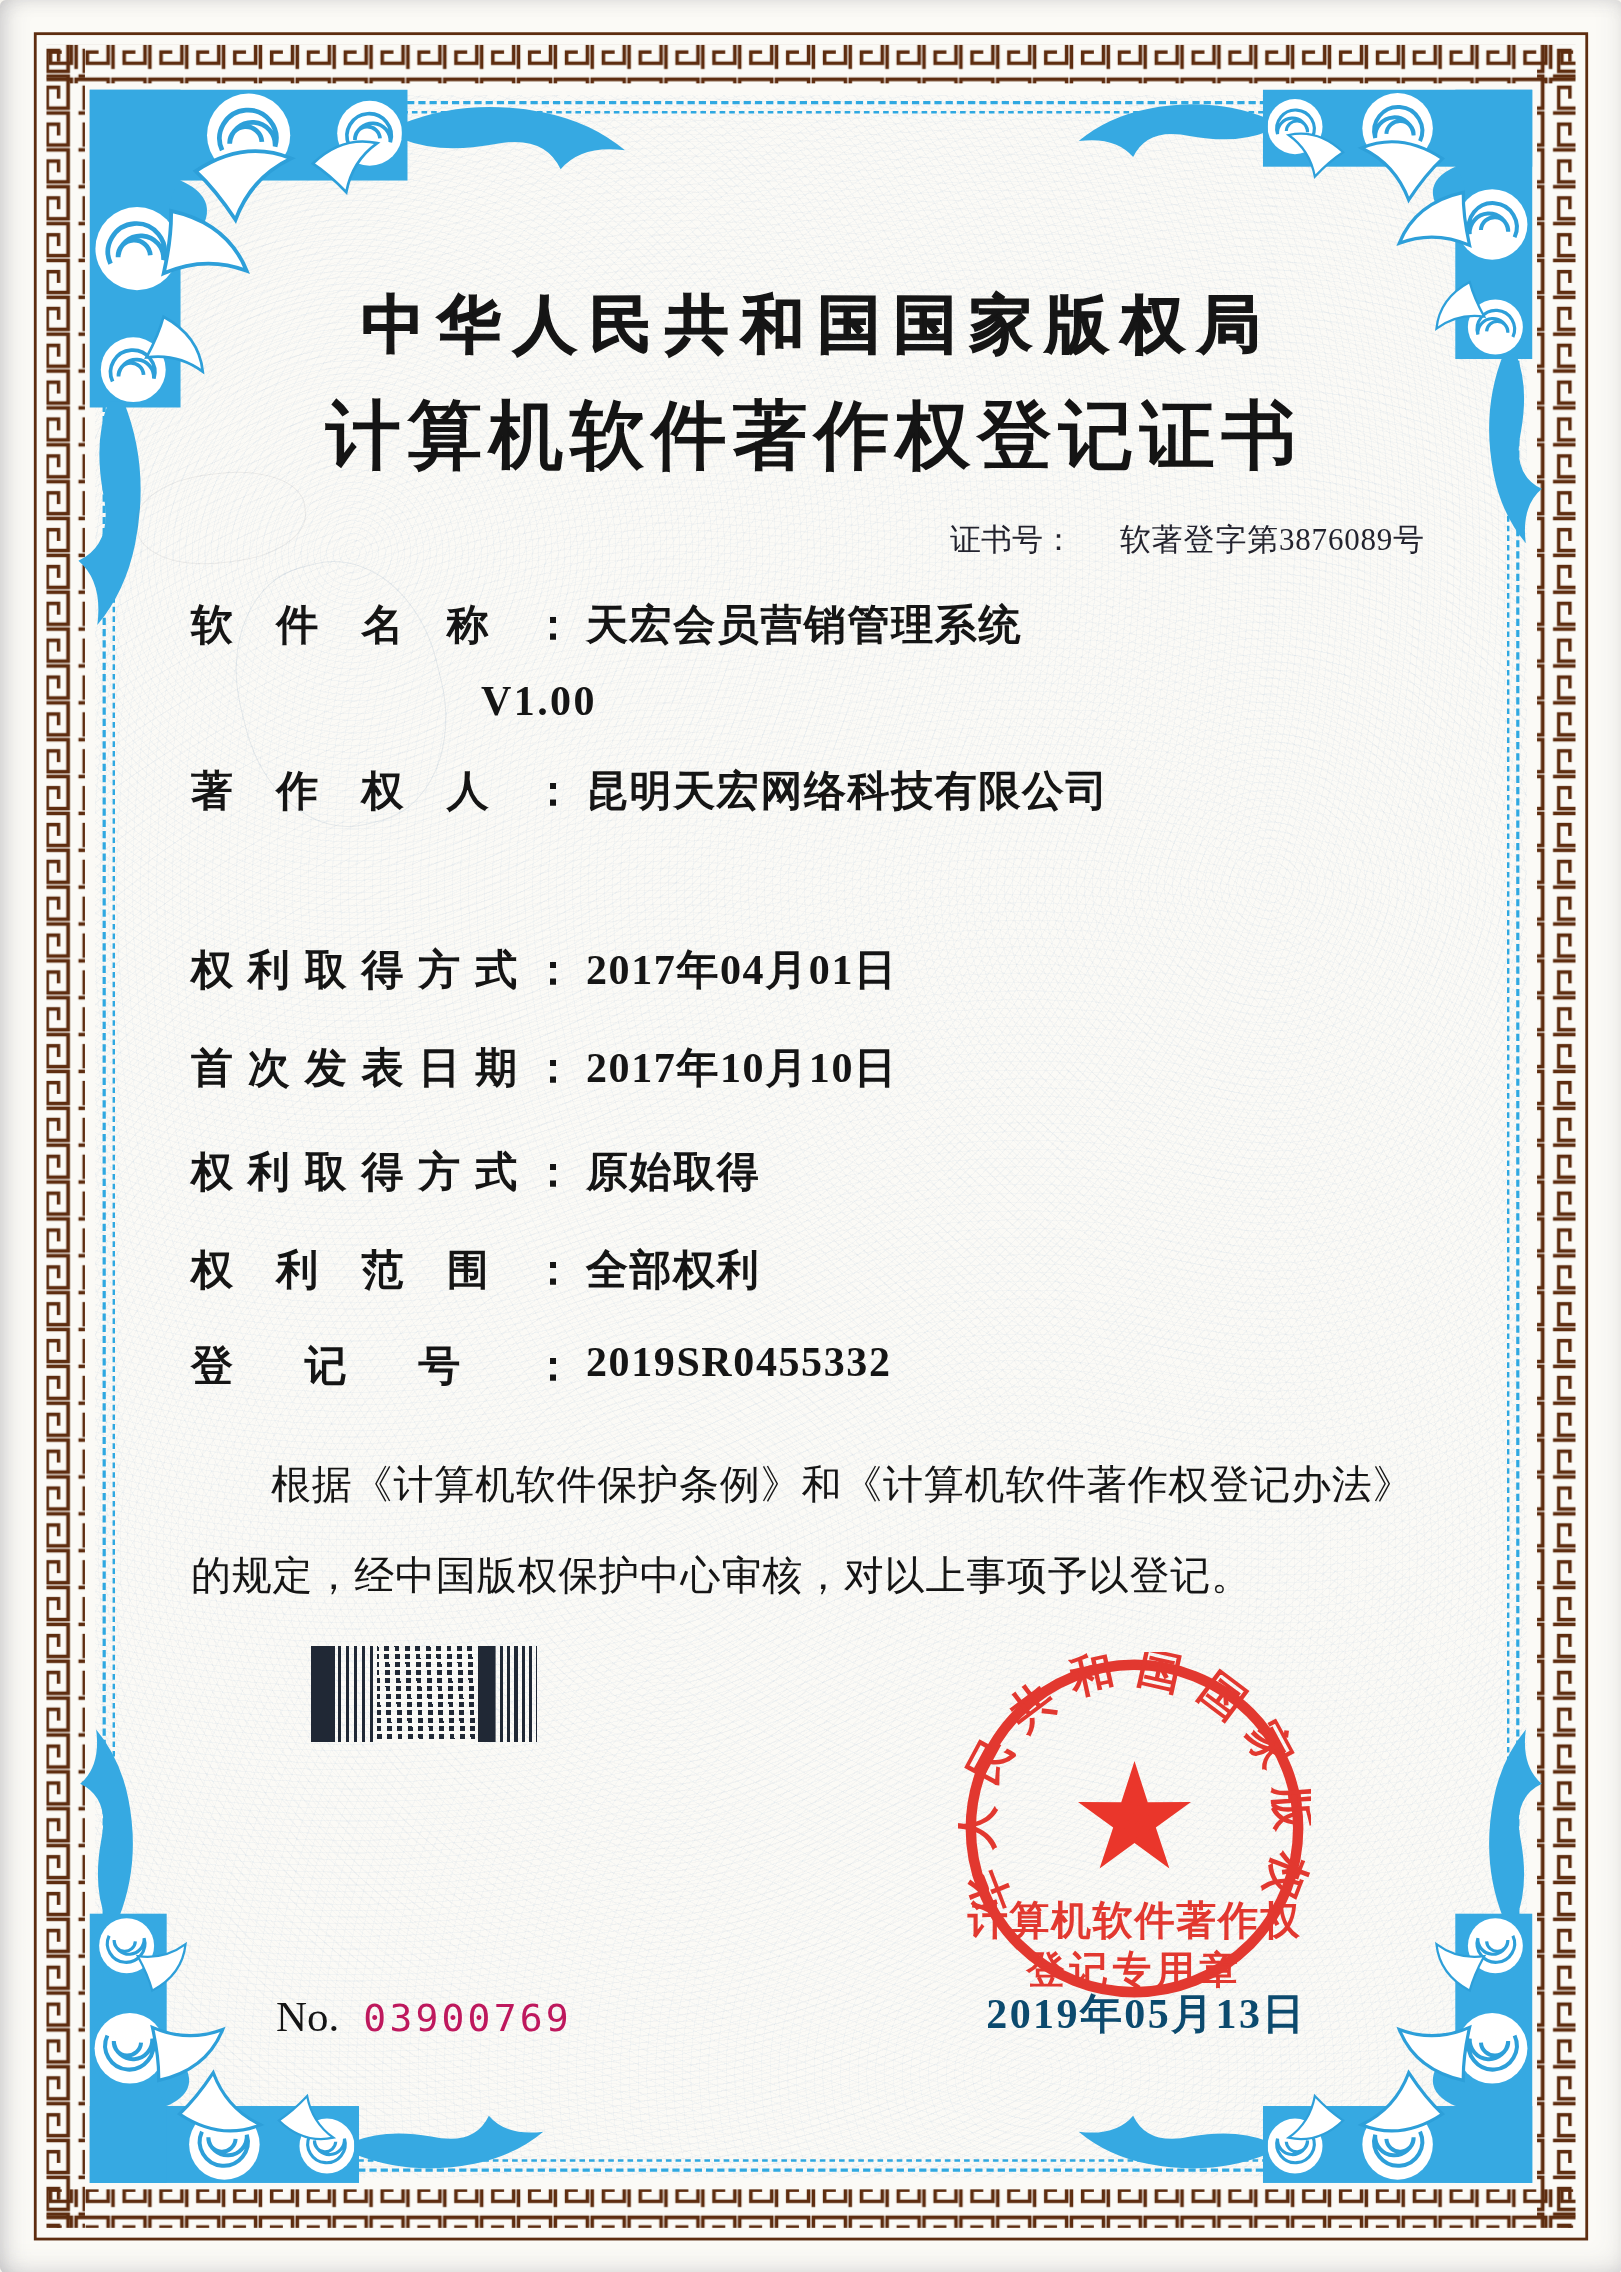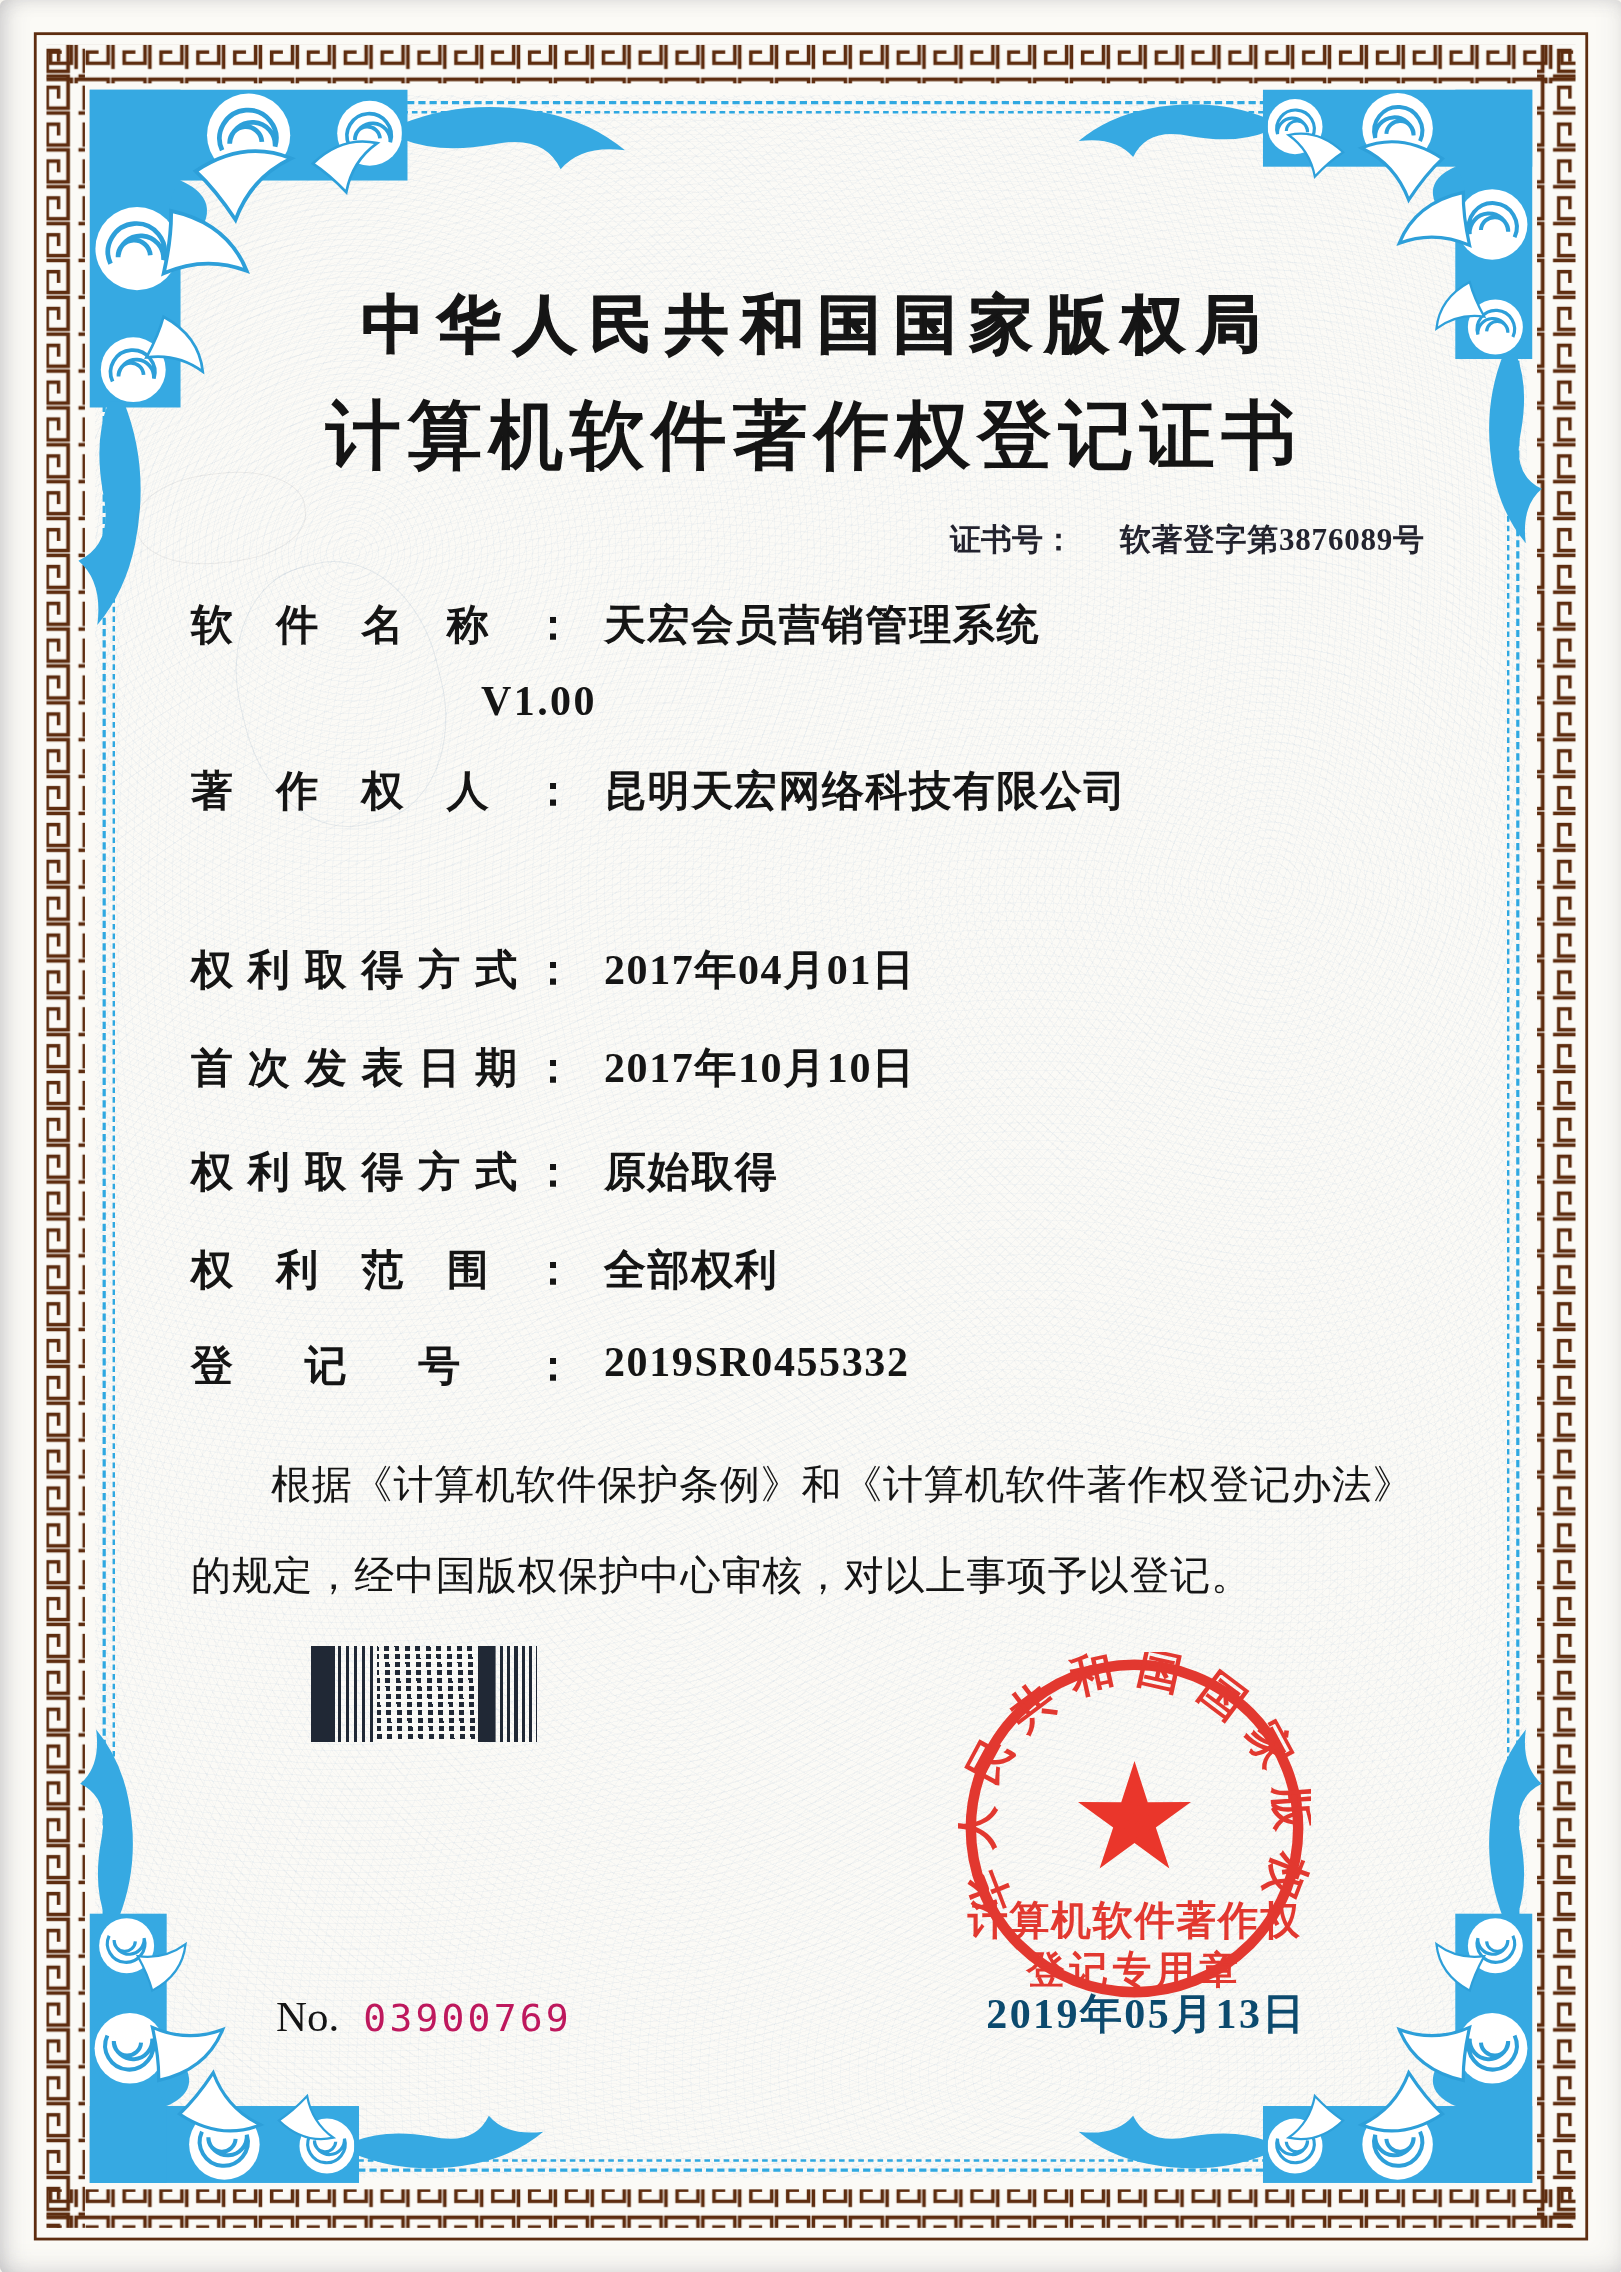--- a/index.html
+++ b/index.html
@@ -34,25 +34,25 @@
     font-size:63px;font-weight:700;letter-spacing:13px;text-indent:13px;
     -webkit-text-stroke:1.3px #161616;white-space:nowrap;
   }
   .title2{
     position:absolute;top:386px;left:0;width:100%;text-align:center;
     font-size:75px;font-weight:400;letter-spacing:6.4px;text-indent:6.4px;
     -webkit-text-stroke:2.1px #141414;white-space:nowrap;
   }
   .certno{
     position:absolute;top:519px;left:950px;
-    font-size:31px;font-weight:700;color:#23232e;white-space:nowrap;
+    font-size:31px;font-weight:400;color:#23232e;white-space:nowrap;
   }
   .certno .cv{margin-left:46px;letter-spacing:0.8px;}
 
-  .row{position:absolute;left:191px;display:flex;align-items:flex-start;gap:30px;
+  .row{position:absolute;left:191px;display:flex;align-items:flex-start;gap:12px;
        font-size:42px;font-weight:700;}
   .row .lbl{display:inline-block;width:383px;text-align:justify;text-align-last:justify;}
   .row .val{white-space:nowrap;letter-spacing:1.6px;}
   .r1{top:597px;} .r2{top:763px;} .r3{top:942px;} .r4{top:1040px;}
   .r5{top:1144px;} .r6{top:1242px;} .r7{top:1338px;}
   .vline2{position:absolute;left:481px;top:677px;font-size:42px;font-weight:700;letter-spacing:2.4px;}
 
   .statement{
     position:absolute;left:191px;top:1439px;width:1260px;
     font-size:40px;font-weight:400;line-height:91px;letter-spacing:0.8px;

